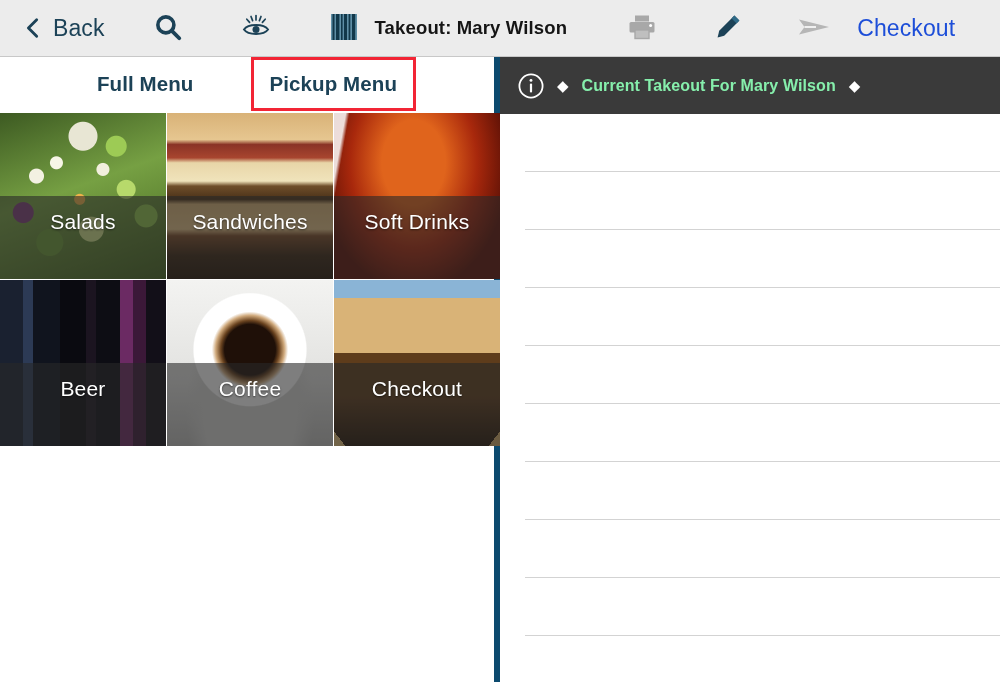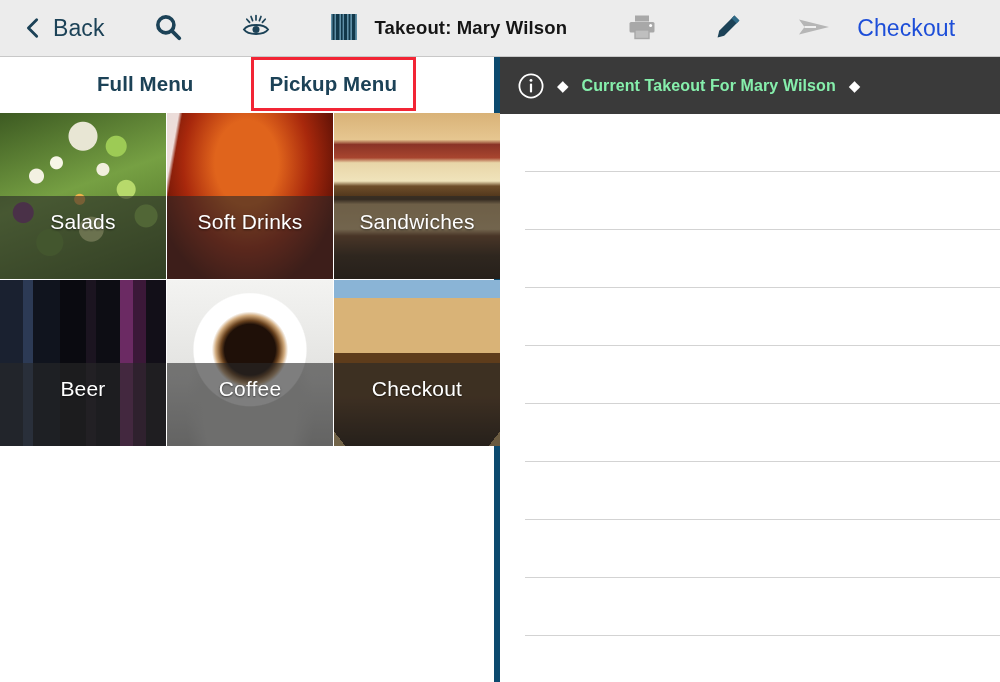--- a/index.html
+++ b/index.html
@@ -311,29 +311,29 @@
     <div class="tile-grid">
 
       <div class="tile">
         <div class="tile-photo ph-salad"></div>
         <div class="tile-shade"></div>
         <div class="tile-label">Salads</div>
       </div>
 
 
       <div class="tile">
+        <div class="tile-photo ph-sandwich"></div>
+        <div class="tile-shade"></div>
+        <div class="tile-label">Sandwiches</div>
+      </div>
+
+      <div class="tile">
         <div class="tile-photo ph-cola"></div>
         <div class="tile-shade"></div>
         <div class="tile-label">Soft Drinks</div>
-      </div>
-
-      <div class="tile">
-        <div class="tile-photo ph-sandwich"></div>
-        <div class="tile-shade"></div>
-        <div class="tile-label">Sandwiches</div>
       </div>
 
       <div class="tile">
         <div class="tile-photo ph-beer"></div>
         <div class="tile-shade"></div>
         <div class="tile-label">Beer</div>
       </div>
 
       <div class="tile">
         <div class="tile-photo ph-coffee"></div>

